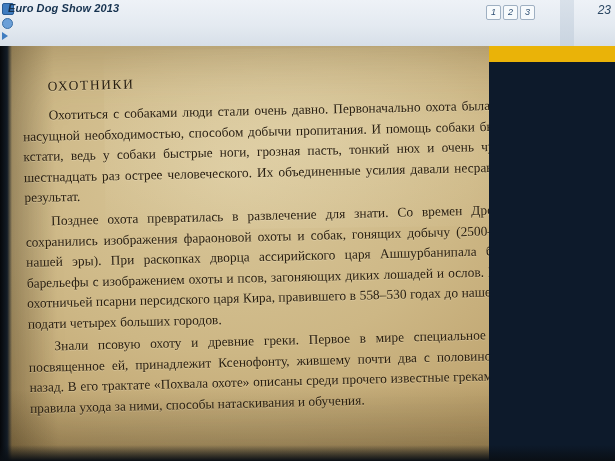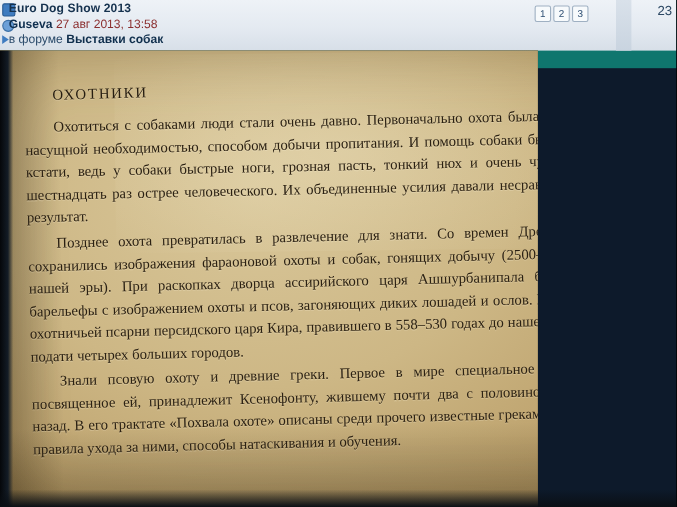--- a/index.html
+++ b/index.html
@@ -16,22 +16,23 @@
     font-family: "Liberation Sans", sans-serif;
   }
 
   
   #top-strip {
     position: absolute;
     left: 0;
     top: 0;
     width: 615px;
     height: 62px;
-    background: #0f766e;
+    background: #eab308;
     overflow: hidden;
+    font-style: italic;
   }
   #top-strip .strip-inner {
     position: absolute;
     left: 0; top: 0;
     width: 615px; height: 46px;
     background: linear-gradient(180deg,#eef2f7 0%,#e4eaf1 55%,#d7dfe8 100%);
   }
   .tab-title {
     position: absolute;
     left: 8px;
@@ -229,30 +230,22 @@
 
 <div id="screen">
 
   <div id="top-strip">
     <div class="strip-inner">
 
       <span class="tab-icon"></span>
       <div class="tab-title">Euro Dog Show 2013</div>
 
       <span class="user-icon"></span>
-      <div class="post-line">
-        <span class="author">Guseva</span>
-        <span class="date">27 авг 2013, 13:58</span>
-      </div>
 
       <span class="arrow-icon"></span>
-      <div class="forum-line">
-        <span>в форуме</span>
-        <span class="forum-name">Выставки собак</span>
-      </div>
 
       <div id="pager">
         <div class="pg">1</div>
         <div class="pg">2</div>
         <div class="pg">3</div>
       </div>
       <div id="strip-right-gap"></div>
       <div id="page-total">23</div>
     </div>
   </div>

